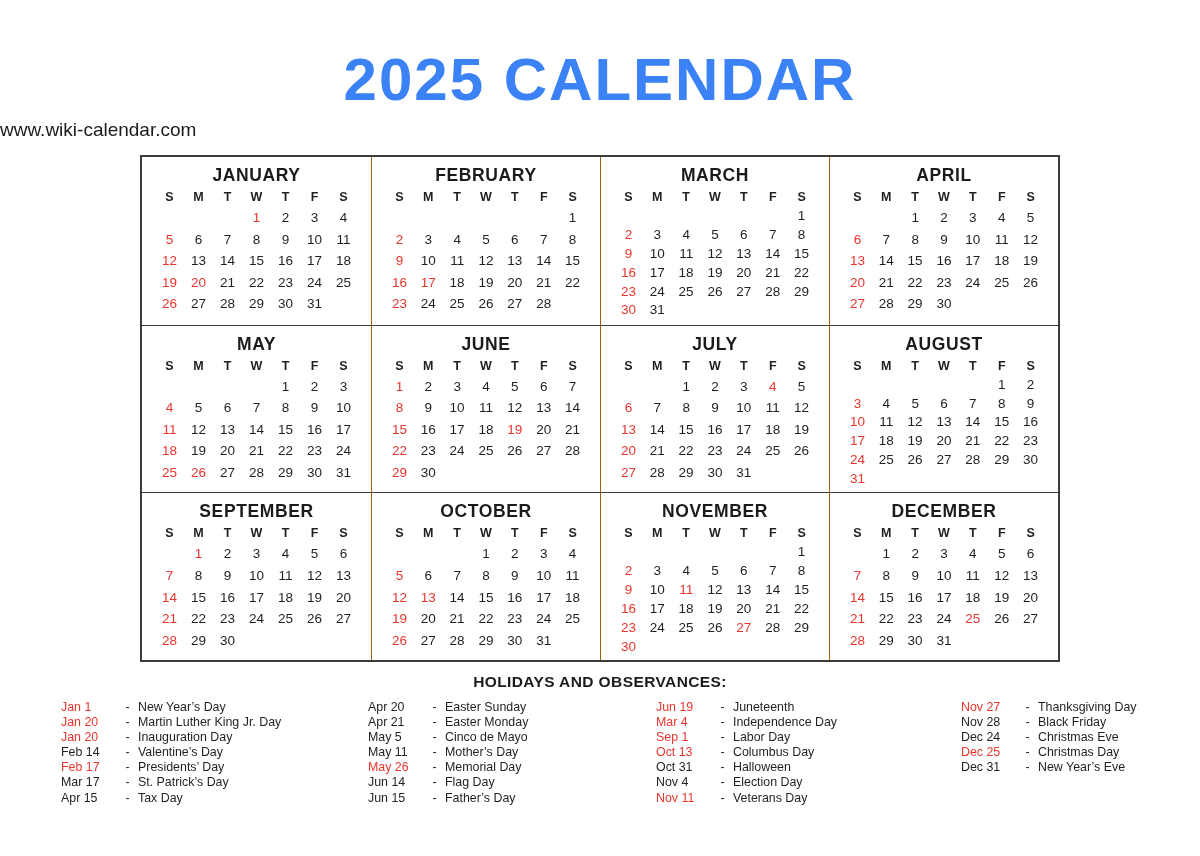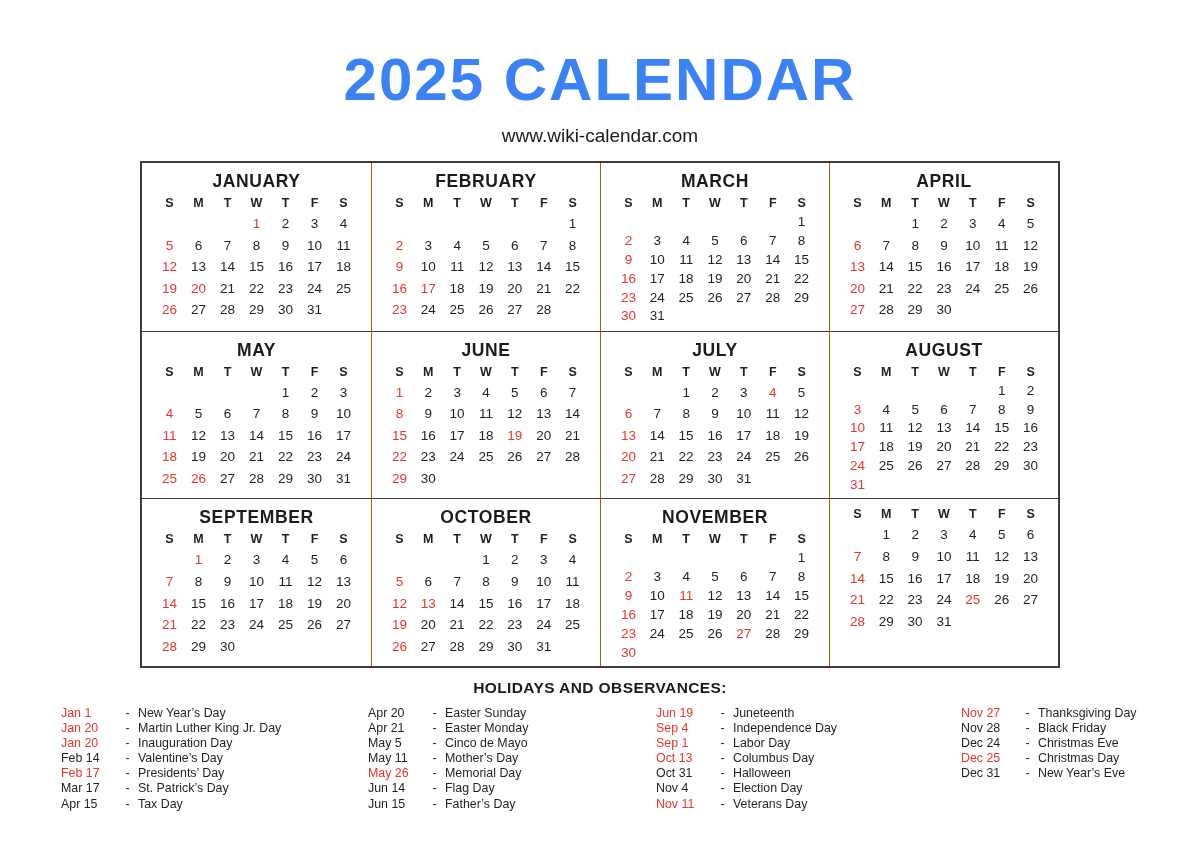--- a/index.html
+++ b/index.html
@@ -13,22 +13,22 @@
   .page-title {
     margin-top: 50px;
     text-align: center;
     font-size: 60px;
     font-weight: 800;
     letter-spacing: 2px;
     line-height: 1.0;
     color: #3b82f6;
   }
   .page-subtitle {
-    margin-top: 15px;
-    text-align: center;
+    margin-top: 9px;
+    text-align: left;
     font-size: 19px;
     font-weight: 400;
     color: #1d1a1a;
   }
   .calendar-grid {
     width: 920px;
     height: 507px;
     margin: 14px auto 0;
     display: grid;
     grid-template-columns: repeat(4, 1fr);
@@ -596,20 +596,21 @@
         <div class="day">24</div>
         <div class="day">25</div>
         <div class="day">26</div>
         <div class="day red">27</div>
         <div class="day">28</div>
         <div class="day">29</div>
         <div class="day red">30</div>
       </div>
     </div>
     <div class="month">
+      <div class="month-name">DECEMBER</div>
       <div class="month-table rows-5">
         <div class="wd">S</div>
         <div class="wd">M</div>
         <div class="wd">T</div>
         <div class="wd">W</div>
         <div class="wd">T</div>
         <div class="wd">F</div>
         <div class="wd">S</div>
         <div class="day"></div>
         <div class="day">1</div>
@@ -723,21 +724,21 @@
         <div class="h-name">Father’s Day</div>
       </div>
     </div>
     <div class="h-col">
       <div class="h-row">
         <div class="h-date red">Jun 19</div>
         <div class="h-dash">-</div>
         <div class="h-name">Juneteenth</div>
       </div>
       <div class="h-row">
-        <div class="h-date red">Sep 4</div>
+        <div class="h-date red">Mar 4</div>
         <div class="h-dash">-</div>
         <div class="h-name">Independence Day</div>
       </div>
       <div class="h-row">
         <div class="h-date red">Sep 1</div>
         <div class="h-dash">-</div>
         <div class="h-name">Labor Day</div>
       </div>
       <div class="h-row">
         <div class="h-date red">Oct 13</div>

